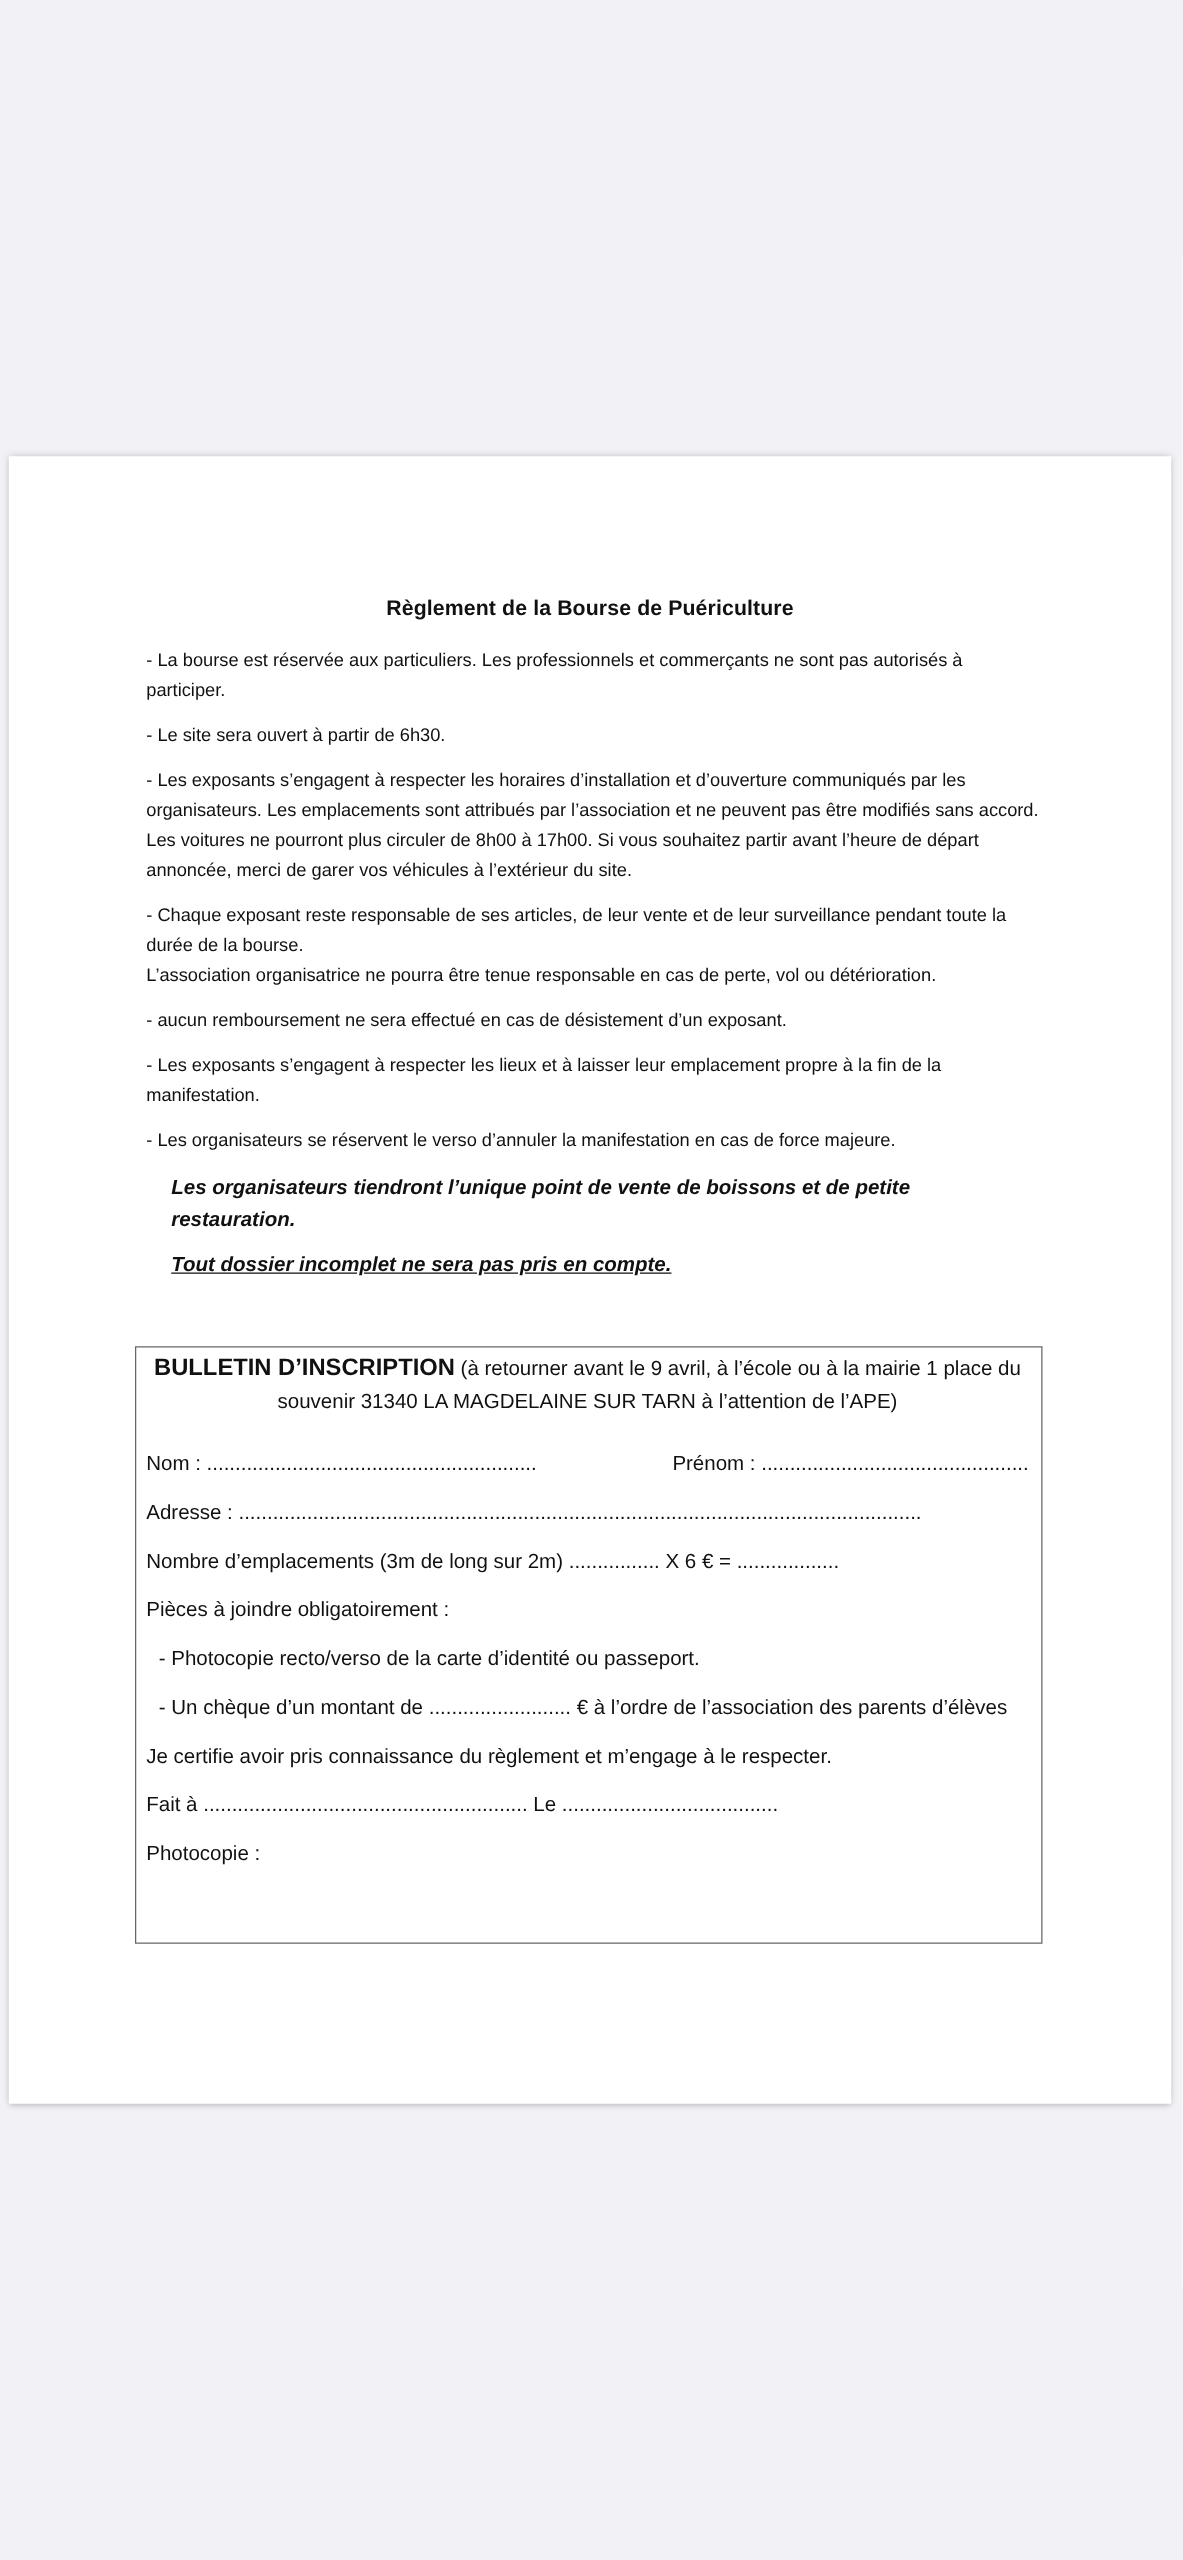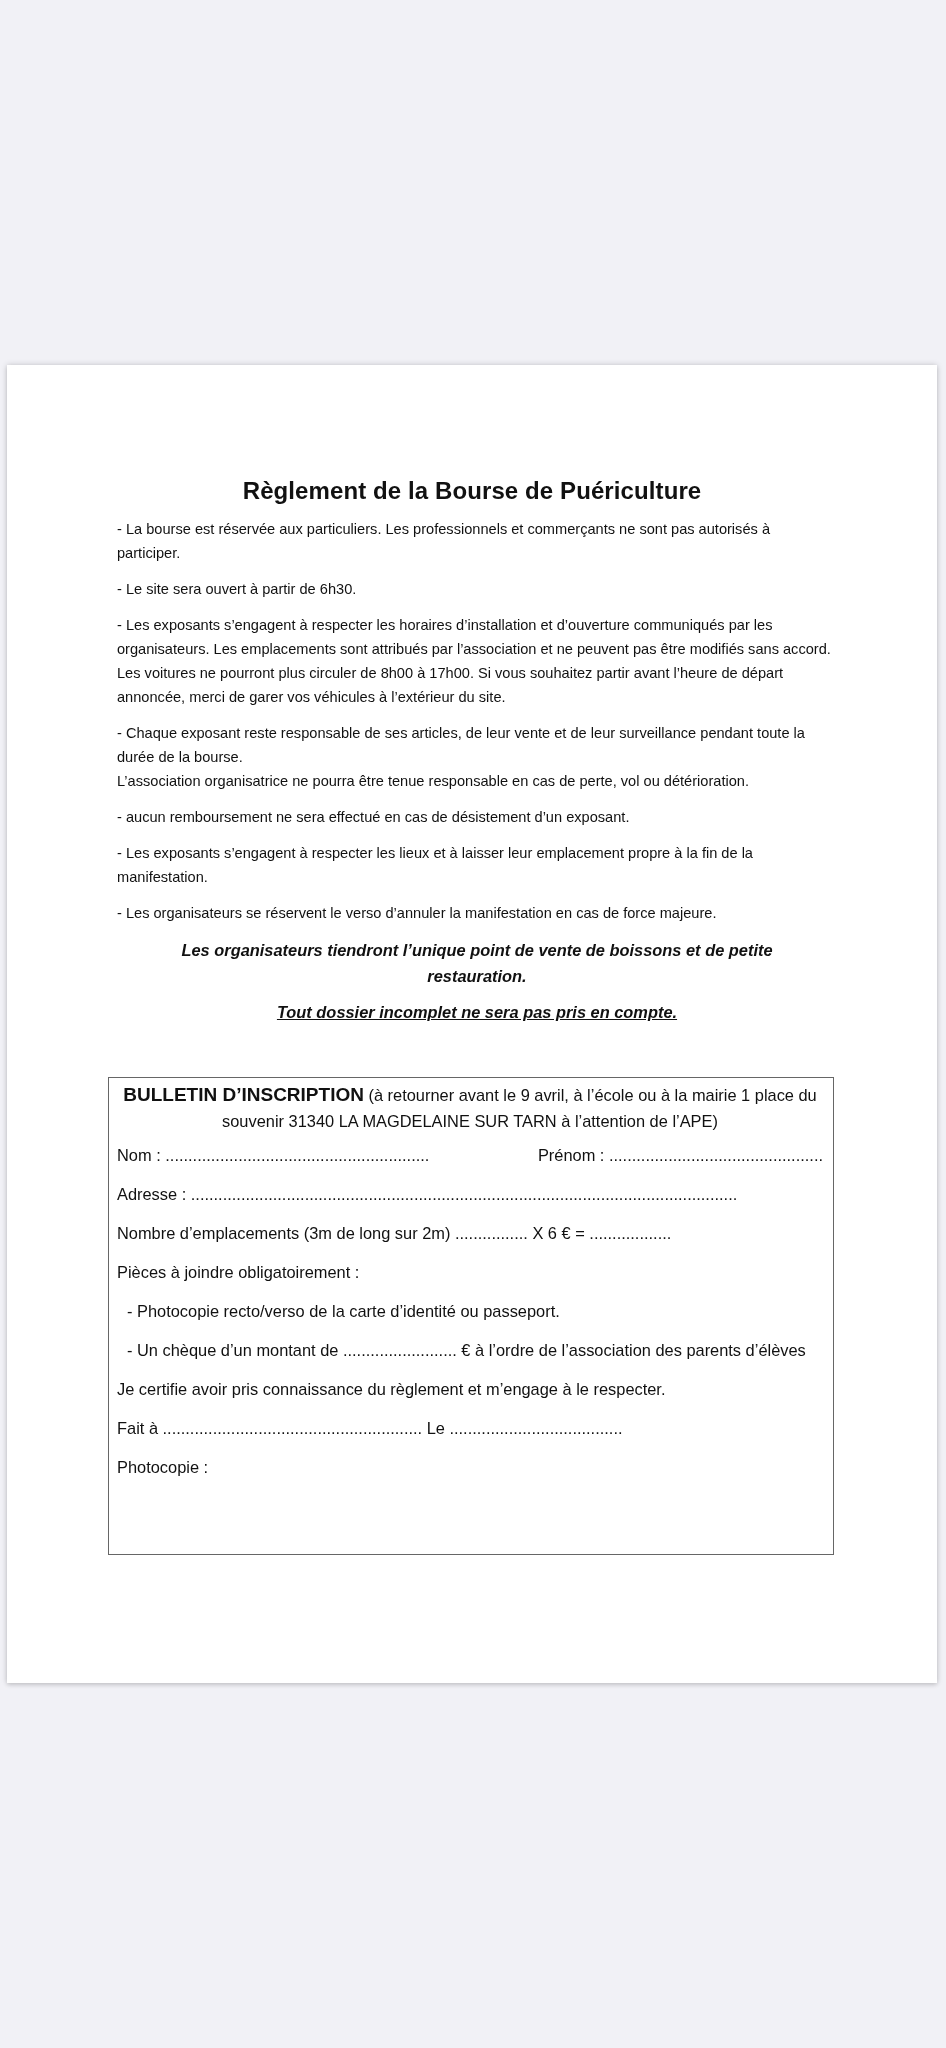--- a/index.html
+++ b/index.html
@@ -15,53 +15,53 @@
     position: absolute;
     left: 7px; top: 365px;
     width: 930px; height: 1318px;
     background: #ffffff;
     box-shadow: 0 0 6px rgba(0,0,0,0.18), 0 2px 4px rgba(0,0,0,0.10);
   }
   .title {
     position: absolute;
     left: 0; right: 0; top: 112px;
     text-align: center;
-    font-size: 24px;
+    font-size: 17px;
     font-weight: bold;
     letter-spacing: 0.1px;
   }
   .rules {
     position: absolute;
     left: 110px; width: 720px; top: 152px;
     font-size: 14.6px;
     line-height: 24px;
   }
   .rules p { margin: 0 0 12px 0; }
   .notice {
-    text-align: center;
+    text-align: left;
     font-weight: bold;
     font-style: italic;
     font-size: 16.4px;
     line-height: 26px;
     margin: 0 20px 10px 20px !important;
   }
   .notice.underline span { text-decoration: underline; }
   .form-box {
     position: absolute;
     left: 101px; top: 712px;
     width: 726px; height: 478px;
     border: 1.5px solid #666;
     box-sizing: border-box;
     padding: 4px 10px 0 8px;
     font-size: 16.4px;
     line-height: 26px;
   }
   .form-header {
     text-align: center;
-    margin-bottom: 8px;
+    margin-bottom: 24px;
   }
   .form-header .big { font-weight: bold; font-size: 19px; }
   .row { margin: 0 0 13px 0; white-space: nowrap; gap: 20px; }
   .row.wrap { white-space: normal; }
   .indent { padding-left: 10px; }
   .split { display: flex; justify-content: space-between; }
 </style>
 </head>
 <body>
 

